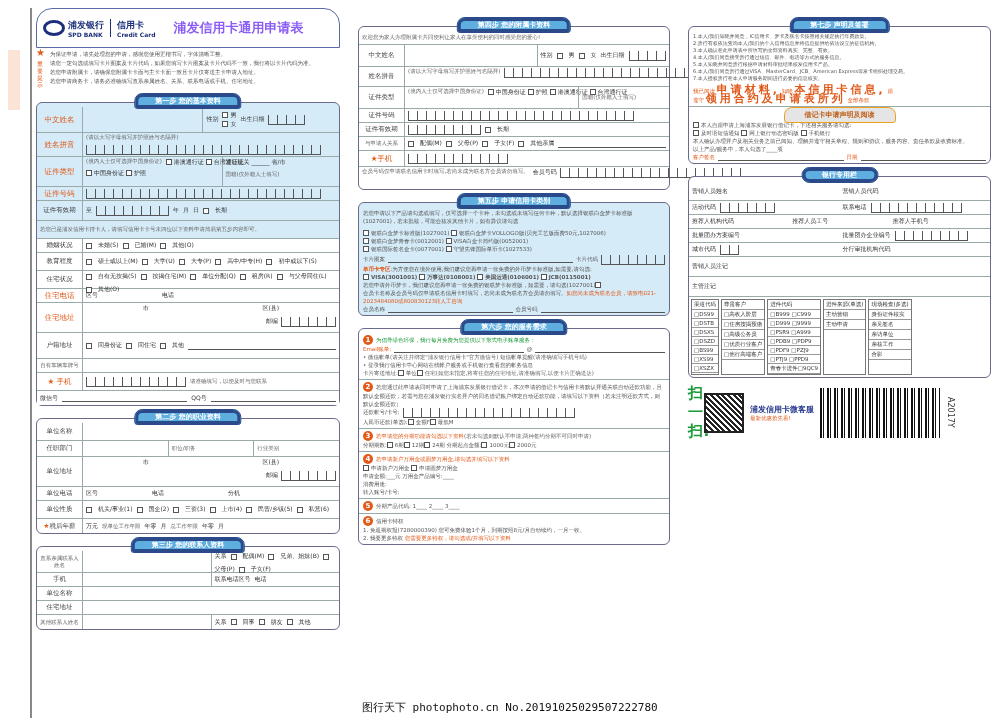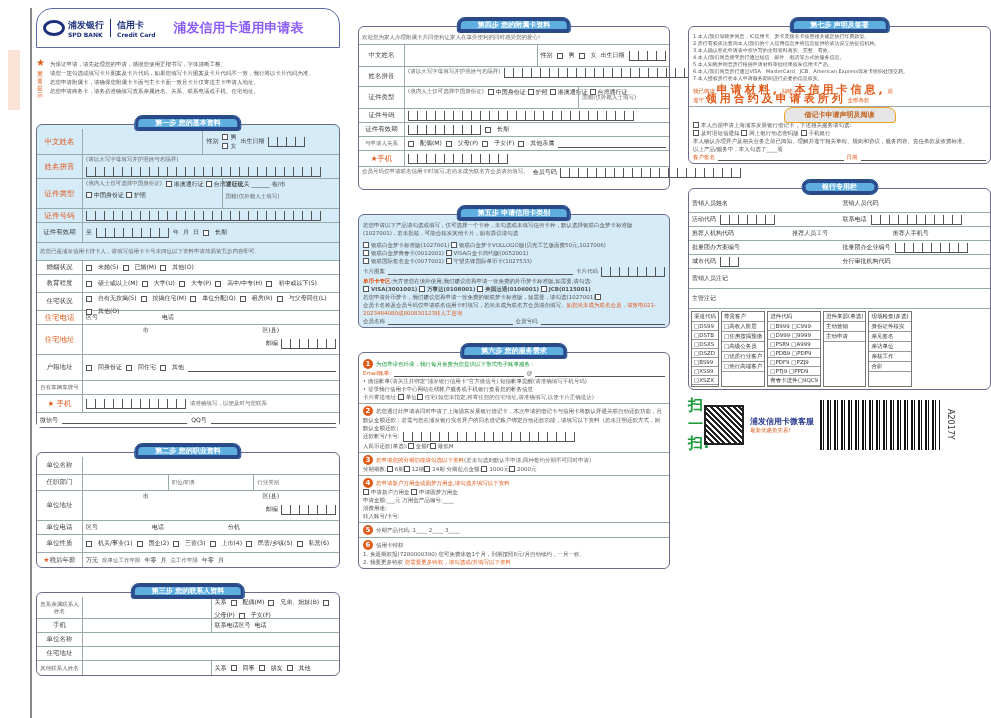--- a/index.html
+++ b/index.html
@@ -3,30 +3,30 @@
 <meta charset="utf-8">
 <style>
 *{box-sizing:border-box;margin:0;padding:0}
 body{width:991px;height:718px;background:#fff;font-family:"DejaVu Sans",sans-serif;font-size:8px;color:#333;position:relative;overflow:hidden}
 .page{position:absolute;top:0;left:0;width:991px;height:718px;background:#fff}
 .col{position:absolute;top:8px}
 .col1{left:30px;width:310px;border-left:2px solid #888;height:710px;padding-left:4px}
 .col2{left:358px;width:312px}
 .col3{left:688px;width:303px}
 .leftbar{position:absolute;left:8px;top:50px;width:12px;height:60px;background:#fbe3d6}
-.header{position:relative;height:40px;border:1.5px solid #5a6aa8;border-radius:16px 16px 0 0;margin:0 0 10px 0;display:flex;align-items:center;padding-left:6px;background:#fff}
+.header{position:relative;height:40px;border:1.5px solid #5a6aa8;border-radius:16px 16px 0 0;margin:0 0 0 0;display:flex;align-items:center;padding-left:6px;background:#fff}
 .logo{display:flex;align-items:center;gap:3px;color:#1d2f7a;font-weight:bold;font-size:9px}
 .logo-mark{width:22px;height:16px;border-radius:50%;border:3px solid #1d2f7a}
 .logo-sub{font-size:6px;color:#1d2f7a;line-height:1}
 .logo-sep{width:1px;height:18px;background:#1d2f7a;margin:0 3px}
 .title{margin-left:18px;font-size:13px;color:#8b5cf6;font-weight:bold}
 .notes{padding:2px 4px 4px 14px;position:relative;font-size:5.5px;color:#555;line-height:9px}
 .notes .star{position:absolute;left:0;top:0;color:#e05a1a;font-size:10px}
 .notes .vtag{position:absolute;left:1px;top:12px;width:8px;color:#e05a1a;font-size:6px;line-height:7px}
-.section{position:relative;border:1.5px solid #6a6a8a;border-radius:6px;margin-top:24px;background:#fff}
+.section{position:relative;border:1.5px solid #6a6a8a;border-radius:6px;margin-top:12px;background:#fff}
 .section.blue{background:#d6ebf8}
 .stab{position:absolute;top:-10px;left:50%;transform:translateX(-50%);background:#5eaee0;border:1.5px solid #2a4a8a;border-radius:8px 8px 3px 3px;color:#fff;font-size:7px;padding:2px 20px;white-space:nowrap;font-weight:bold;box-shadow:0 0 0 3px #2a4a8a inset}
 .stab.orange{background:#e5e5e5;color:#c0601a;border-color:#f0a020;box-shadow:none}
 .stab.round{border-radius:12px;background:#5eaee0}
 .row{display:flex;border-bottom:1px solid #9aa;min-height:14px;align-items:stretch}
 .row:last-child{border-bottom:none}
 .lbl{width:46px;border-right:1px solid #9aa;display:flex;align-items:center;justify-content:center;text-align:center;font-size:6.5px;color:#444;padding:1px;flex-shrink:0}
 .lbl.red{color:#e05a1a;font-size:7.5px}
 .cell{flex:1;display:flex;align-items:center;padding:1px 3px;font-size:6px;gap:4px;flex-wrap:wrap}
 .boxes{display:flex;height:10px;border-left:1px solid #555;border-bottom:1px solid #555}
@@ -899,13 +899,14 @@
     <div class="qr"></div>
     <div>
           <div style="color:#2a3b8f;font-weight:bold;font-size:8px">浦发信用卡微客服</div>
           <div class="orange-t small">最新优惠抢先看!</div>
         </div>
     <div class="barcode"></div>
     <span style="writing-mode:vertical-rl;font-size:8px">A2017Y</span>
   </div>
 </div>
 
+<div class="watermark">图行天下 photophoto.cn  No.20191025029507222780</div>
 </div>
 
 </body></html>

